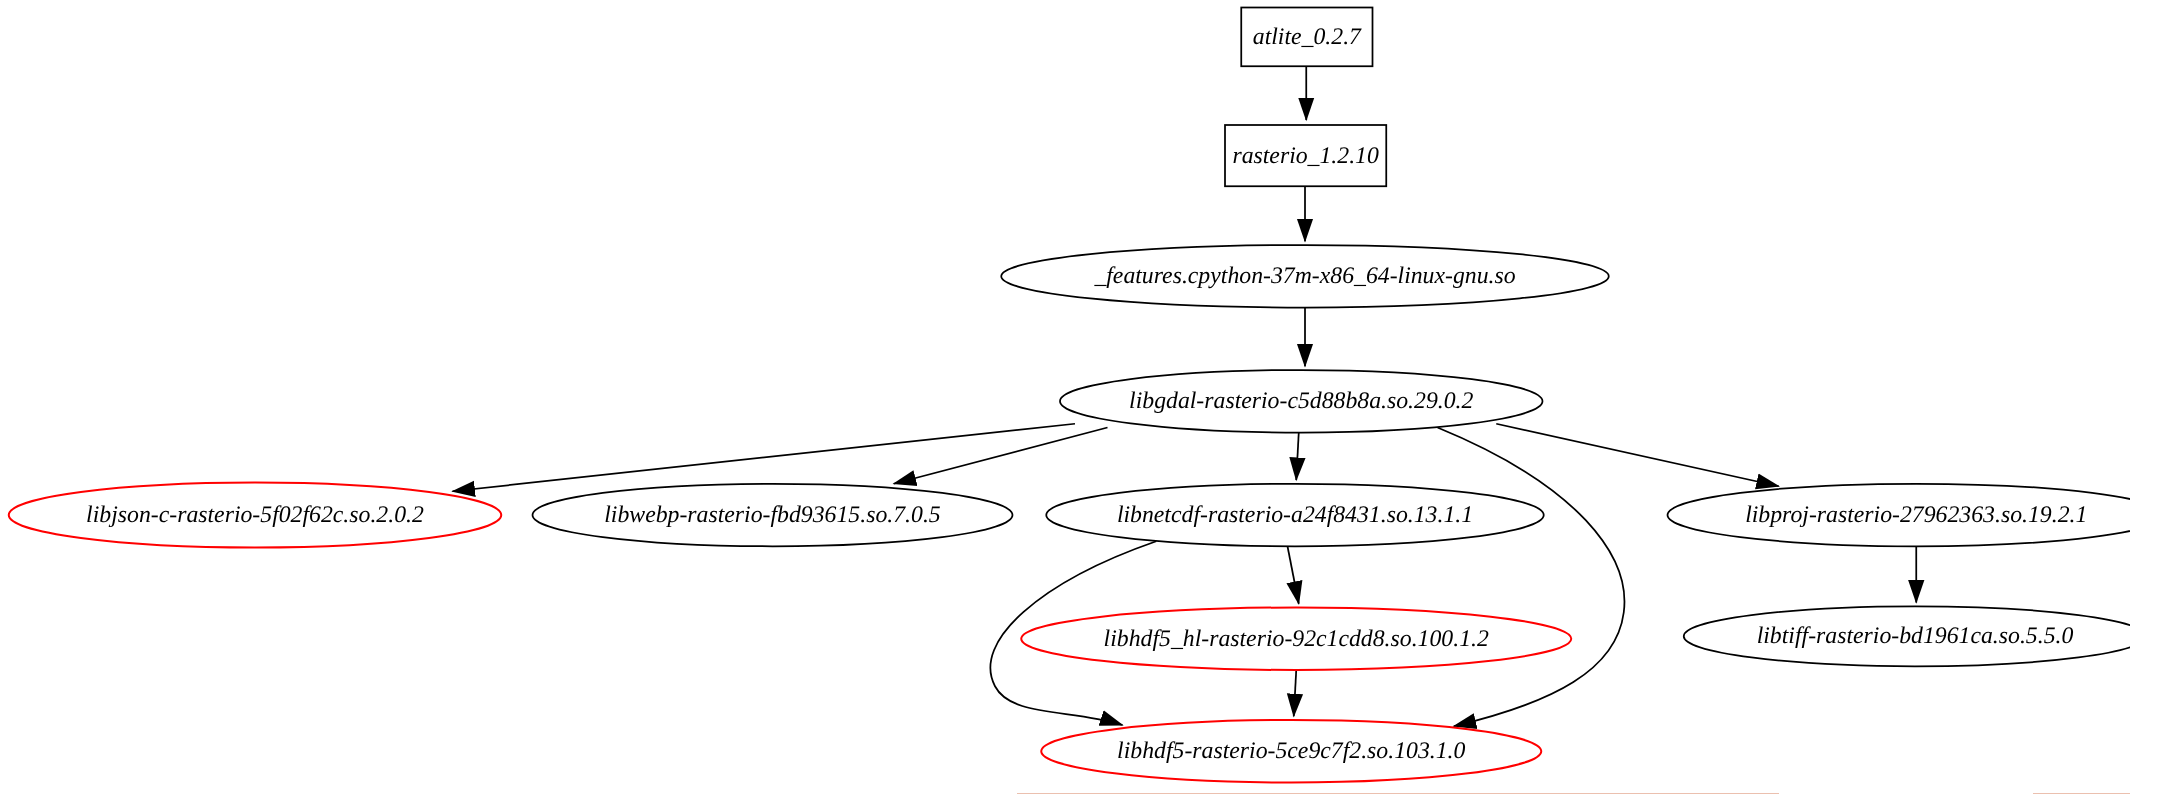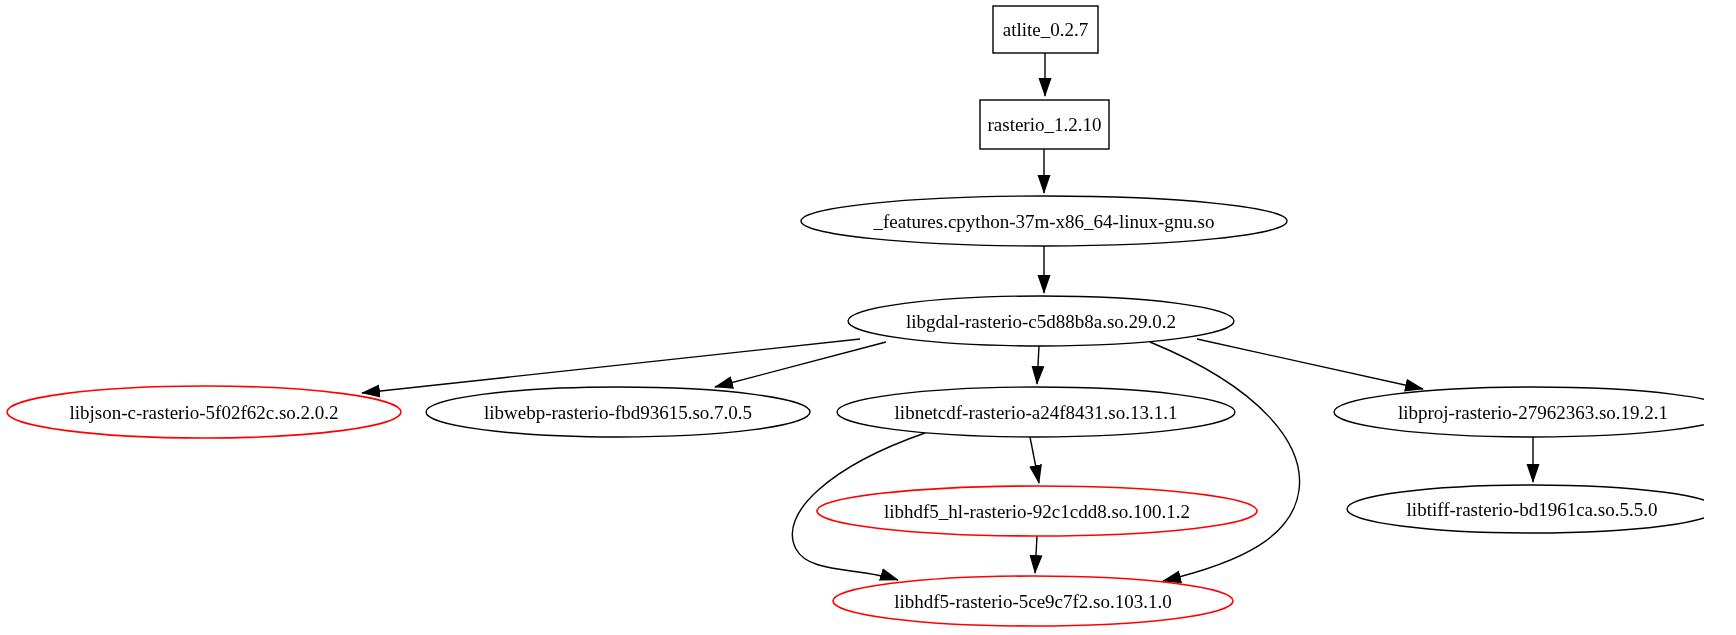--- a/index.html
+++ b/index.html
@@ -7,20 +7,21 @@
     padding: 0;
     background: #ffffff;
     font-family: "Liberation Serif", "DejaVu Serif", serif;
   }
   .canvas {
     position: relative;
     width: 1704px;
     height: 635px;
     background: #c2410c;
     overflow: hidden;
+    font-style: italic;
   }
   svg text {
     font-family: "Liberation Serif", "DejaVu Serif", serif;
     fill: #000000;
   }
 </style>
 </head>
 <body>
 
 <div class="canvas">

